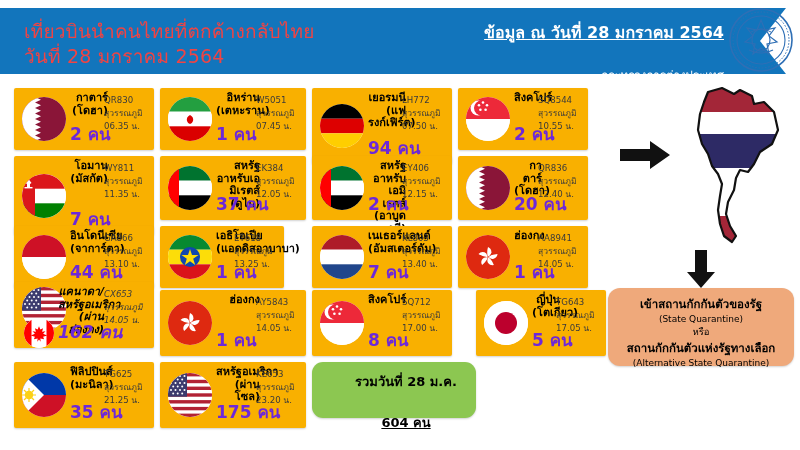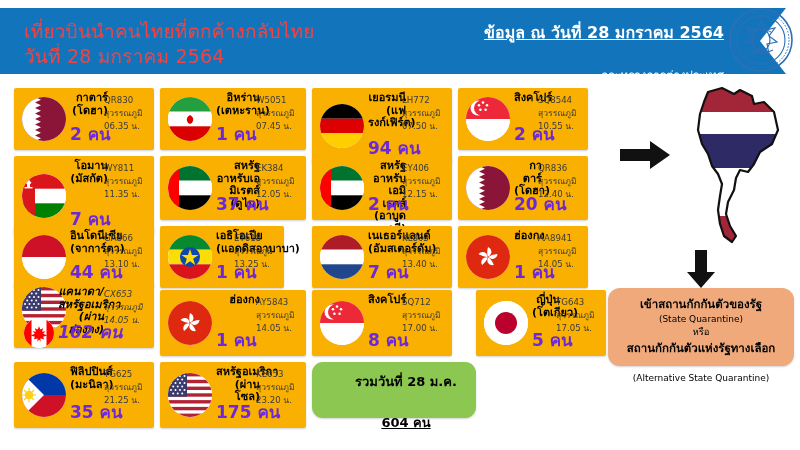--- a/index.html
+++ b/index.html
@@ -96,21 +96,21 @@
   #arrow-down{position:absolute;left:686px;top:250px;width:30px;height:38px;}
   #quarantine-box{
     position:absolute;left:608px;top:288px;width:186px;height:78px;
     background:#efa97b;border-radius:12px;text-align:center;
     box-shadow:0 1px 2px rgba(0,0,0,.18);
   }
   #quarantine-box .q1{display:block;font-size:11.5px;font-weight:bold;color:#000;margin-top:7px;}
   #quarantine-box .q2{display:block;font-size:9px;color:#000;margin-top:1px;}
   #quarantine-box .q3{display:block;font-size:9.5px;color:#000;margin-top:0px;}
   #quarantine-box .q4{display:block;font-size:11.5px;font-weight:bold;color:#000;margin-top:0px;}
-  #quarantine-box .q5{display:block;font-size:9px;color:#000;margin-top:16px;}
+  #quarantine-box .q5{display:block;font-size:9px;color:#000;margin-top:1px;}
 </style>
 </head>
 <body>
 
 <div id="header-bar"></div>
 
 <div id="header-title">
   <span class="l1">เที่ยวบินนำคนไทยที่ตกค้างกลับไทย</span>
   <span class="l2">วันที่ 28 มกราคม 2564</span>
 </div>

